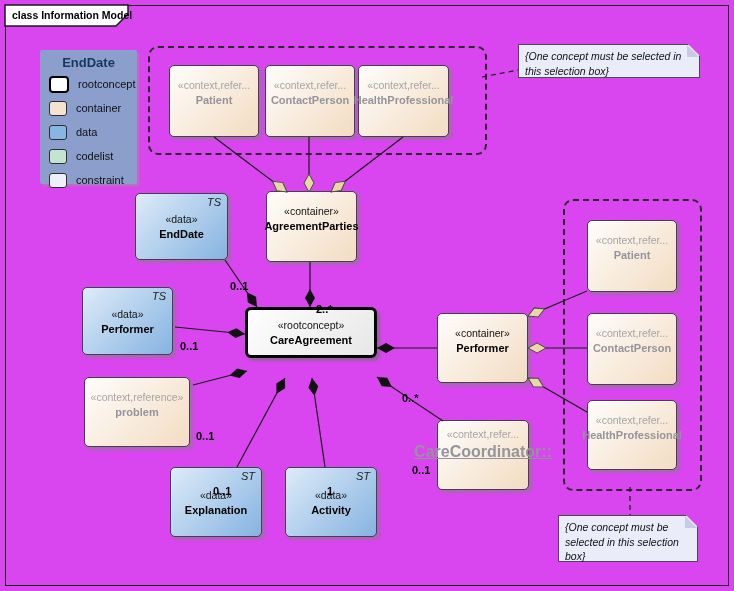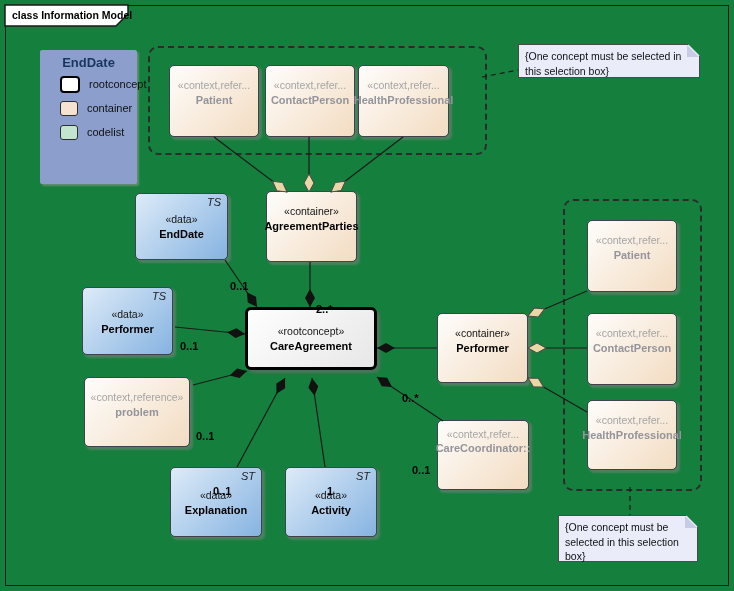--- a/index.html
+++ b/index.html
@@ -1,29 +1,29 @@
 <!DOCTYPE html>
 <html><head>
 <meta charset="utf-8">
 <style>
   html,body{margin:0;padding:0;background:#fff;}
-  #stage{position:relative;width:734px;height:591px;background:#15803d;overflow:hidden;
+  #stage{position:relative;width:734px;height:591px;background:#d946ef;overflow:hidden;
          font-family:"Liberation Sans",sans-serif;}
   
   #frame{position:absolute;left:5px;top:5px;width:722px;height:579px;
          border:1.5px solid #1a1a1a;z-index:0;}
   #tab-shape{position:absolute;left:0;top:0;z-index:3;}
   #tab-title{position:absolute;left:12px;top:9px;font-size:10.5px;font-weight:bold;color:#000;z-index:4;}
 
   
   #legend{position:absolute;left:40px;top:50px;width:97px;height:134px;background:#8c9ecb;
           border-radius:2px;box-shadow:2px 2px 2px rgba(150,150,150,.6);z-index:2;}
   #legend .ltitle{display:block;text-align:center;font-weight:bold;font-size:13px;color:#17375e;
           padding-top:5px;padding-bottom:2px;}
-  .lrow{display:flex;align-items:center;gap:9px;padding-left:20px;height:24px;}
+  .lrow{display:flex;align-items:center;gap:9px;padding-left:9px;height:24px;}
   .swatch{width:16px;height:13px;border:1px solid #2e2e2e;border-radius:3px;flex:0 0 auto;}
   .swatch.root{border:2.5px solid #000;background:#fff;border-radius:4px;}
   .swatch.container{background:#f5e2d0;}
   .swatch.data{background:#87b6e5;}
   .swatch.codelist{background:#c3e5cf;}
   .swatch.constraint{background:#edeffb;}
   .lrow span{font-size:11px;color:#101010;}
 
   
   .dashedbox{position:absolute;border:2px dashed #2b2b2b;border-radius:10px;z-index:1;}
@@ -34,30 +34,30 @@
         box-shadow:2.5px 2.5px 2px rgba(130,130,130,.5);box-sizing:border-box;}
   .peach{background:linear-gradient(135deg,#fefdfb 0%,#f3dcc2 100%);justify-content:flex-start;padding-top:13px;}
   .blue{background:linear-gradient(135deg,#ddebf8 0%,#86b3e1 100%);justify-content:center;}
   .rootnode{background:linear-gradient(135deg,#fefefe 0%,#e7e7e7 100%);border:3.5px solid #000;
         border-radius:6px;justify-content:center;box-shadow:3px 3px 2.5px rgba(110,110,110,.6);}
   .stereo{font-size:10.5px;color:#141414;}
   .name{font-size:11px;font-weight:bold;color:#000;}
   .gray .stereo{color:#a5a5a5;}
   .gray .name{color:#94949c;}
   .tag{position:absolute;top:2px;right:6px;font-size:11px;font-style:italic;color:#1c1c1c;font-weight:500;}
-  .cc-line{font-size:11px;font-weight:bold;color:#94949c;line-height:1.5;}
+  .cc-line{font-size:16px;font-weight:bold;color:#94949c;line-height:1.5;text-decoration:underline;}
 
   
   .mult{position:absolute;font-size:11px;font-weight:bold;color:#000;z-index:4;white-space:nowrap;margin-top:40px;}
 
   
   .note{position:absolute;background:#eaecfa;border:1px solid #4a4a4a;z-index:4;
         font-size:10.5px;color:#101010;padding:4px 6px 9px 6px;line-height:1.4;box-sizing:border-box;
         clip-path:polygon(0 0,calc(100% - 12px) 0,100% 12px,100% 100%,0 100%);
-        box-shadow:2px 2px 2px rgba(150,150,150,.5);}
+        box-shadow:2px 2px 2px rgba(150,150,150,.5);font-style:italic;}
   .note::after{content:"";position:absolute;top:0;right:0;width:12px;height:12px;
         background:#c7cbe6;clip-path:polygon(0 0,100% 100%,0 100%);}
 
   #connectors{position:absolute;left:0;top:0;z-index:3;pointer-events:none;}
 </style>
 </head>
 <body>
 
 <div id="stage">
 
@@ -72,22 +72,30 @@
     <span class="ltitle">EndDate</span>
     <div class="lrow">
       <div class="swatch root"></div>
       <span>rootconcept</span>
     </div>
     <div class="lrow">
       <div class="swatch container"></div>
       <span>container</span>
     </div>
     <div class="lrow">
+      <div class="swatch data"></div>
+      <span>data</span>
+    </div>
+    <div class="lrow">
       <div class="swatch codelist"></div>
       <span>codelist</span>
+    </div>
+    <div class="lrow">
+      <div class="swatch constraint"></div>
+      <span>constraint</span>
     </div>
   </div>
 
   <div class="dashedbox" style="left:148px;top:46px;width:335px;height:105px;"></div>
 
   <div class="node peach gray" style="left:169px;top:65px;width:90px;height:72px;">
     <span class="stereo">«context,refer...</span>
     <span class="name">Patient</span>
   </div>
   <div class="node peach gray" style="left:265px;top:65px;width:90px;height:72px;">
@@ -113,21 +121,21 @@
     <span class="stereo">«container»</span>
     <span class="name">AgreementParties</span>
   </div>
 
   <div class="node blue" style="left:82px;top:287px;width:91px;height:68px;">
     <span class="tag">TS</span>
     <span class="stereo">«data»</span>
     <span class="name">Performer</span>
   </div>
 
-  <div class="node rootnode" style="left:245px;top:307px;width:132px;height:63px;">
+  <div class="node rootnode" style="left:245px;top:307px;width:132px;height:51px;">
     <span class="stereo">«rootconcept»</span>
     <span class="name">CareAgreement</span>
   </div>
 
   <div class="node peach gray" style="left:84px;top:377px;width:106px;height:70px;">
     <span class="stereo">«context,reference»</span>
     <span class="name">problem</span>
   </div>
 
   <div class="node blue" style="left:170px;top:467px;width:92px;height:70px;">

